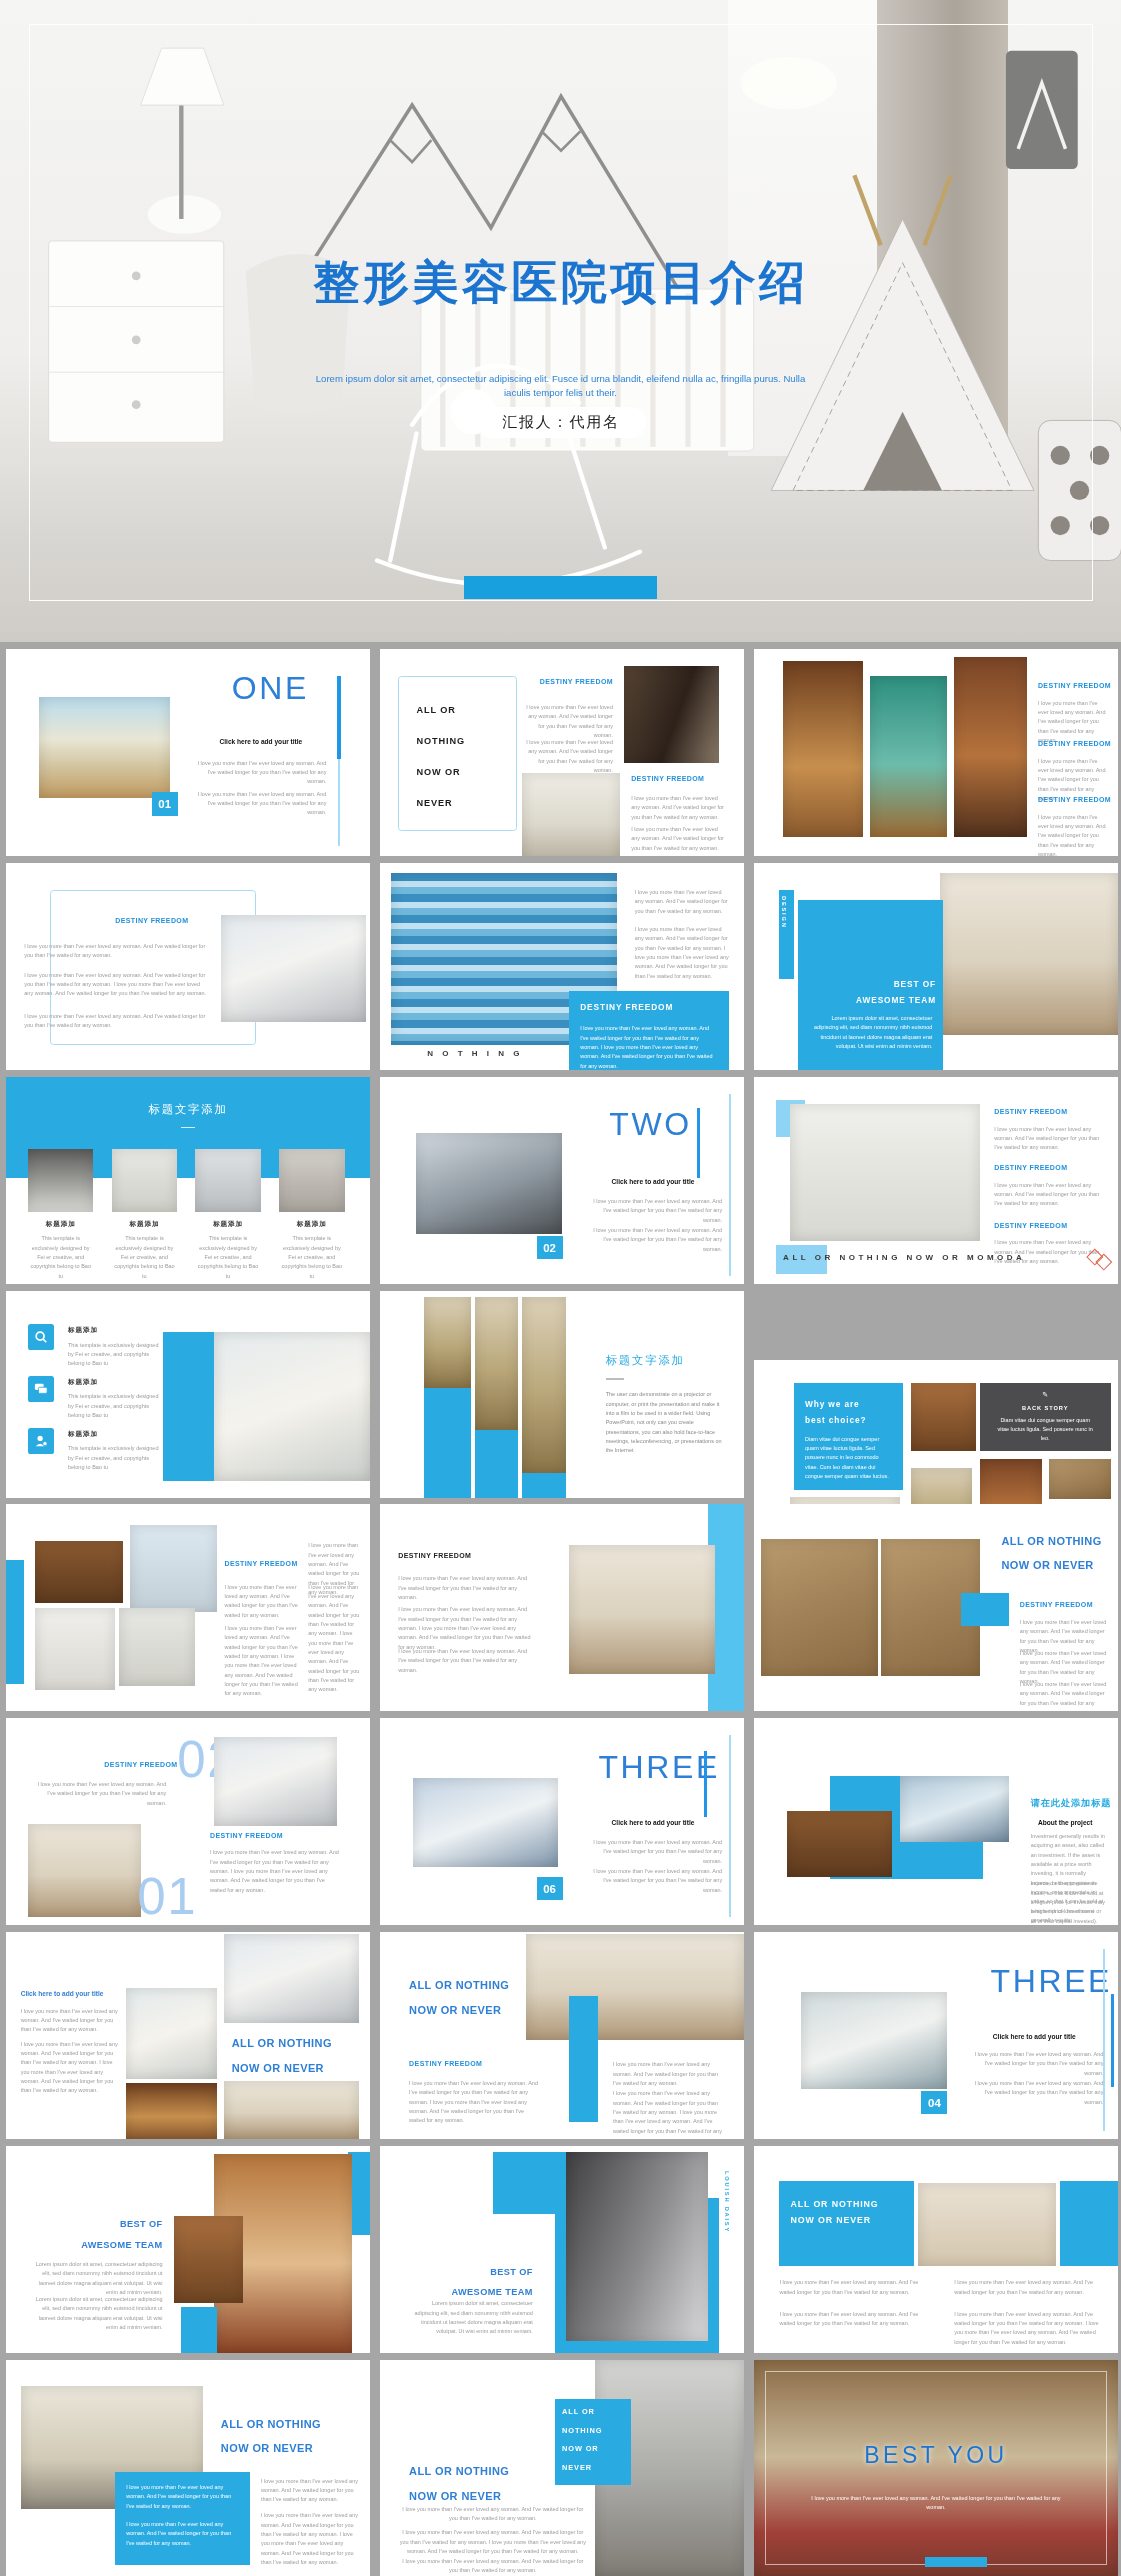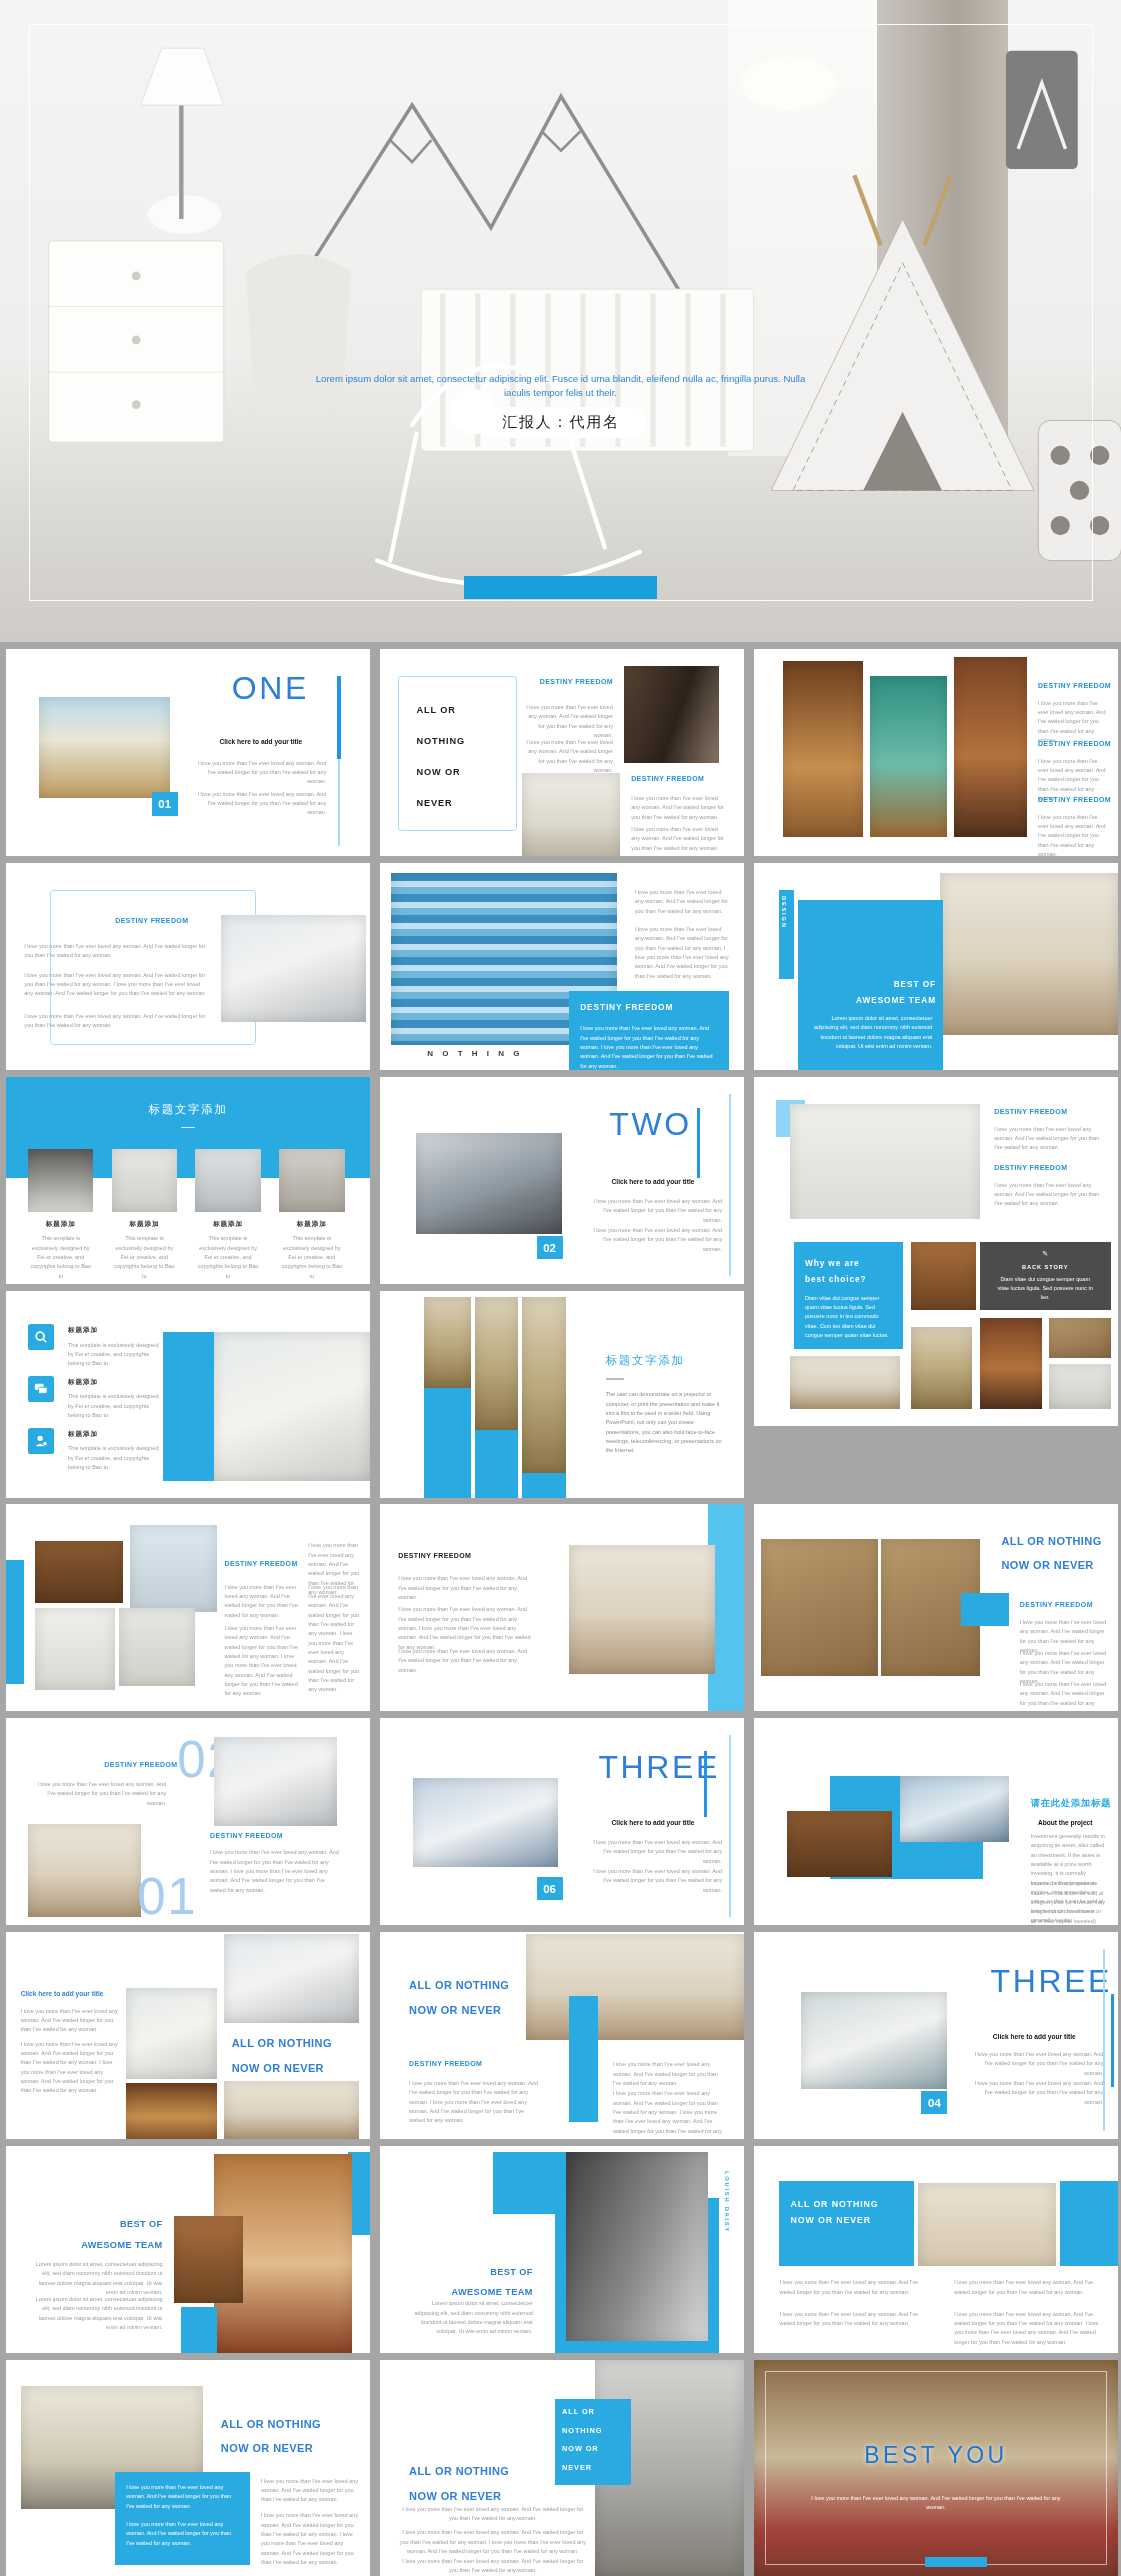--- a/index.html
+++ b/index.html
@@ -128,20 +128,21 @@
     <g stroke="#fff" stroke-width="5" stroke-linecap="round">
         <path d="M470 485 q80 -120 190 -25" fill="none"></path>
         <path d="M430 640 q150 60 300 -10" fill="none"></path>
         <line x1="475" y1="495" x2="445" y2="640"></line>
         <line x1="640" y1="470" x2="690" y2="625"></line>
       </g>
     <circle cx="540" cy="470" r="26" fill="#fff"></circle>
     <ellipse cx="900" cy="95" rx="55" ry="30" fill="#fdfdf9" opacity=".9"></ellipse>
   </svg>
   <div class="frame"></div>
+  <div class="hero-title">整形美容医院项目介绍</div>
   <div class="hero-desc">Lorem ipsum dolor sit amet, consectetur adipiscing elit. Fusce id urna blandit, eleifend nulla ac, fringilla purus. Nulla iaculis tempor felis ut their.</div>
   <div class="hero-pill">汇报人：代用名</div>
   <div class="hero-bar"></div>
 </div>
 
 <div class="slide" style="left:6.1px;top:649px">
   <div class="ph g-baygreen" style="left:9%;top:23%;width:36%;height:49%"></div>
   <div class="badge" style="left:40%;top:69%;width:26px;height:24.5px">01</div>
   <div class="big" style="left:62%;top:10%">ONE</div>
   <div class="vbar" style="left:91%;top:13%;height:40%"></div>
@@ -275,21 +276,21 @@
   <div class="ph g-stairs" style="left:12%;top:3%;width:13%;height:44%"></div>
   <div class="blue" style="left:12%;top:47%;width:13%;height:53%"></div>
   <div class="ph g-stairs" style="left:26%;top:3%;width:12%;height:64%"></div>
   <div class="blue" style="left:26%;top:67%;width:12%;height:33%"></div>
   <div class="ph g-stairs" style="left:39%;top:3%;width:12%;height:85%"></div>
   <div class="blue" style="left:39%;top:88%;width:12%;height:12%"></div>
   <div style="position:absolute;left:62%;top:30%;color:#29abe2;font-size:11.4px;letter-spacing:1.8px">标题文字添加</div>
   <div style="position:absolute;left:62%;top:42%;width:5%;height:1.8px;background:#bdbdbd"></div>
   <div class="p" style="left:62%;top:48%;width:34%;color:#8a8a8a">The user can demonstrate on a projector or computer, or print the presentation and make it into a film to be used in a wider field. Using PowerPoint, not only can you create presentations, you can also hold face-to-face meetings, teleconferencing, or presentations on the Internet</div>
 </div>
-<div class="slide" style="left:754px;top:1219px">
+<div class="slide" style="left:754px;top:1360px">
   <div class="blue" style="left:11%;top:11%;width:30%;height:52%"></div>
   <div class="whead" style="left:14%;top:18%"><span>Why we are</span><br><span>best choice?</span></div>
   <div class="p w" style="left:14%;top:36%;width:24%">Diam vitae dui congue semper quam vitae luctus ligula. Sed posuere nunc in leo commodo vitae. Cum leo diam vitae dui congue semper quam vitae luctus.</div>
   <div class="ph g-warmbed" style="left:43%;top:11%;width:18%;height:33%"></div>
   <div class="darktile" style="left:62%;top:11%;width:36%;height:33%">
     <div style="position:absolute;left:0;top:12%;width:100%;text-align:center;font-size:7px">✎</div>
     <div style="position:absolute;left:0;top:32%;width:100%;text-align:center;font-size:5.7px;font-weight:bold;letter-spacing:0.9px">BACK STORY</div>
     <div class="p w c" style="left:12%;top:48%;width:76%">Diam vitae dui congue semper quam vitae luctus ligula. Sed posuere nunc in leo.</div>
   </div>
   <div class="ph g-tallliving" style="left:10%;top:66%;width:30%;height:26%"></div>

